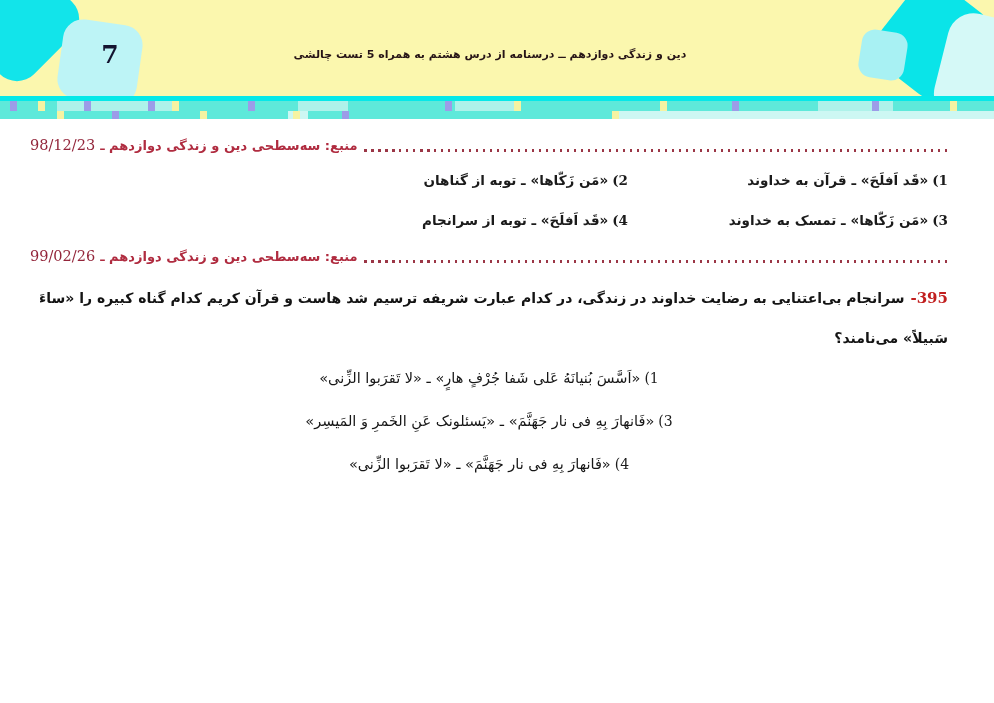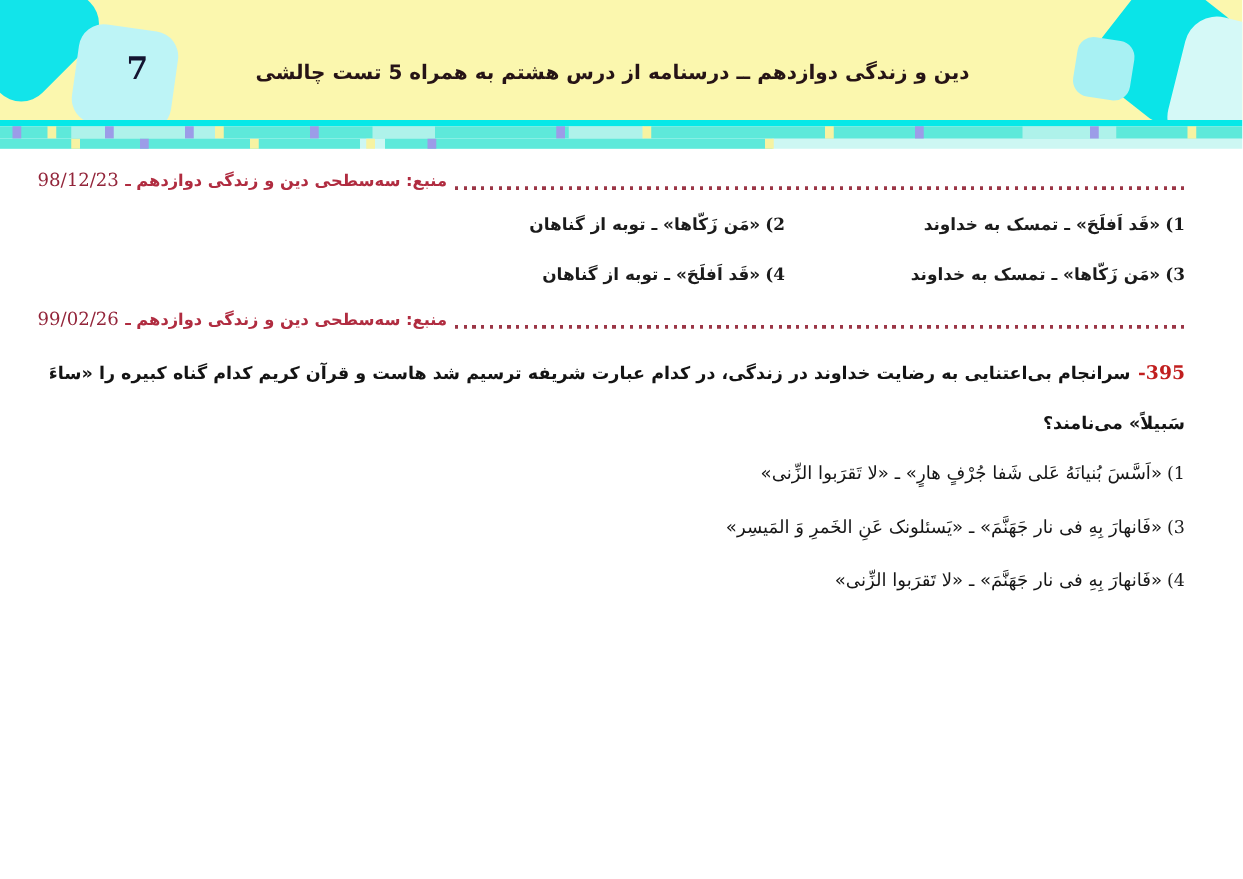--- a/index.html
+++ b/index.html
@@ -16,21 +16,21 @@
               border-radius:20px; transform:rotate(8deg); }
   .shape-r1 { width:96px; height:102px; left:886px; top:-10px; background:#0ae4e8;
               border-radius:28px; transform:rotate(38deg); }
   .shape-r2 { width:46px; height:48px; left:860px; top:31px; background:#a8f1f3;
               border-radius:13px; transform:rotate(9deg); }
   .shape-r3 { width:98px; height:108px; left:940px; top:18px; background:#d5f9f7;
               border-radius:26px; transform:rotate(14deg); }
   .page-number { position:absolute; left:90px; top:40px; width:40px; text-align:center;
                  font-family:"DejaVu Serif", serif; font-weight:bold; font-size:25px; color:#141430; }
   .header-title { position:absolute; left:170px; right:184px; top:48px; text-align:center;
-                  direction:rtl; font-weight:bold; font-size:16px; color:#261416; }
+                  direction:rtl; font-weight:bold; font-size:11px; color:#261416; }
 
   
   .strip { position:relative; width:994px; height:23px; background:#ffffff; }
   .strip .row { position:absolute; left:0; width:994px; }
   .r1 { top:0; height:5px; background:#06e8e8; }
   .r2 { top:5px; height:10px; background:#5ee9da; }
   .r3 { top:15px; height:8px; background:#cdf7f3; }
   .seg, .tick { position:absolute; top:0; height:100%; }
   .seg-pale  { background:#aef2ea; }
   .seg-turq  { background:#5ee9da; }
@@ -48,21 +48,21 @@
                margin-inline-start:5px; white-space:nowrap; }
 
   .qstem { font-weight:bold; font-size:14px; line-height:26px; margin-bottom:14px; }
   .qstem.q2 { line-height:40px; margin-bottom:6px; }
   .qnum { font-family:"DejaVu Serif", serif; font-size:15px; font-weight:bold; color:#c11f1f;
           margin-inline-end:6px; }
 
   .opt-grid { display:grid; grid-template-columns:320px 1fr; row-gap:14px; margin-bottom:15px; }
   .opt-grid .opt { font-size:13.5px; line-height:26px; color:#1b1b1b;font-weight:bold; }
 
-  .opt-list .opt { font-size:14.5px; line-height:28px; margin-bottom:15px; color:#161616; }
+  .opt-list .opt { font-size:14.5px; line-height:28px; margin-bottom:15px; color:#161616;text-align:center; }
 
   .optnum { font-family:"DejaVu Serif", serif; font-size:13.5px; color:#1b1b1b;
             margin-inline-end:4px; }
   .opt-list .optnum { font-size:14px; }
 </style>
 </head>
 <body>
 
 <div class="header">
   <div class="shape shape-l1"></div>
@@ -110,30 +110,30 @@
 
   <div class="source-line">
     <div class="leader"></div>
     <span class="src-label">منبع: سه‌سطحی دین و زندگی دوازدهم ـ</span>
     <span class="src-date">98/12/23</span>
   </div>
 
 
   <div class="opt-grid">
     <div class="opt">
-      <span class="optnum">1)</span><span>«قَد اَفلَحَ» ـ تمسک به خداوند</span>
+      <span class="optnum">1)</span><span>«قَد اَفلَحَ» ـ قرآن به خداوند</span>
     </div>
     <div class="opt">
       <span class="optnum">2)</span><span>«مَن زَکّاها» ـ توبه از گناهان</span>
     </div>
     <div class="opt">
       <span class="optnum">3)</span><span>«مَن زَکّاها» ـ تمسک به خداوند</span>
     </div>
     <div class="opt">
-      <span class="optnum">4)</span><span>«قَد اَفلَحَ» ـ توبه از گناهان</span>
+      <span class="optnum">4)</span><span>«قَد اَفلَحَ» ـ توبه از سرانجام</span>
     </div>
   </div>
 
   <div class="source-line">
     <div class="leader"></div>
     <span class="src-label">منبع: سه‌سطحی دین و زندگی دوازدهم ـ</span>
     <span class="src-date">99/02/26</span>
   </div>
 
   <div class="qstem q2">

